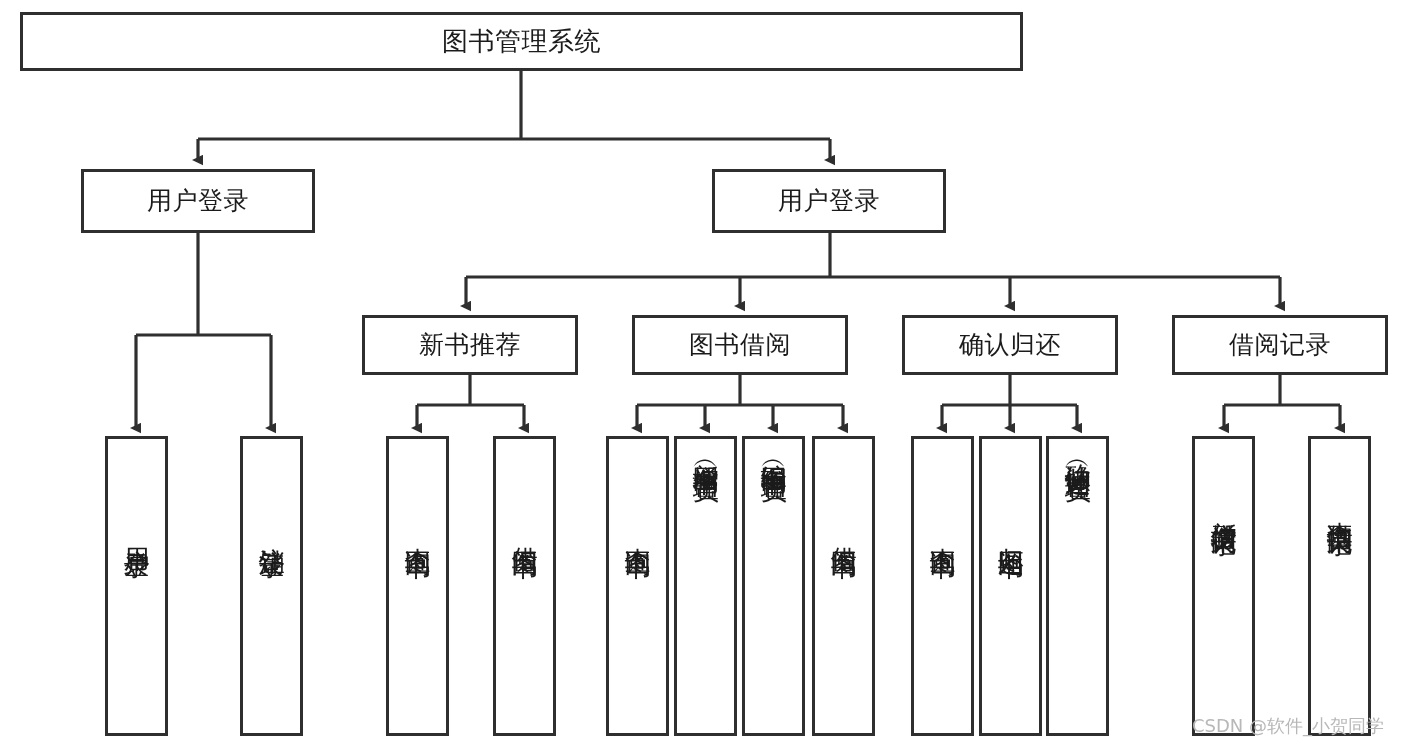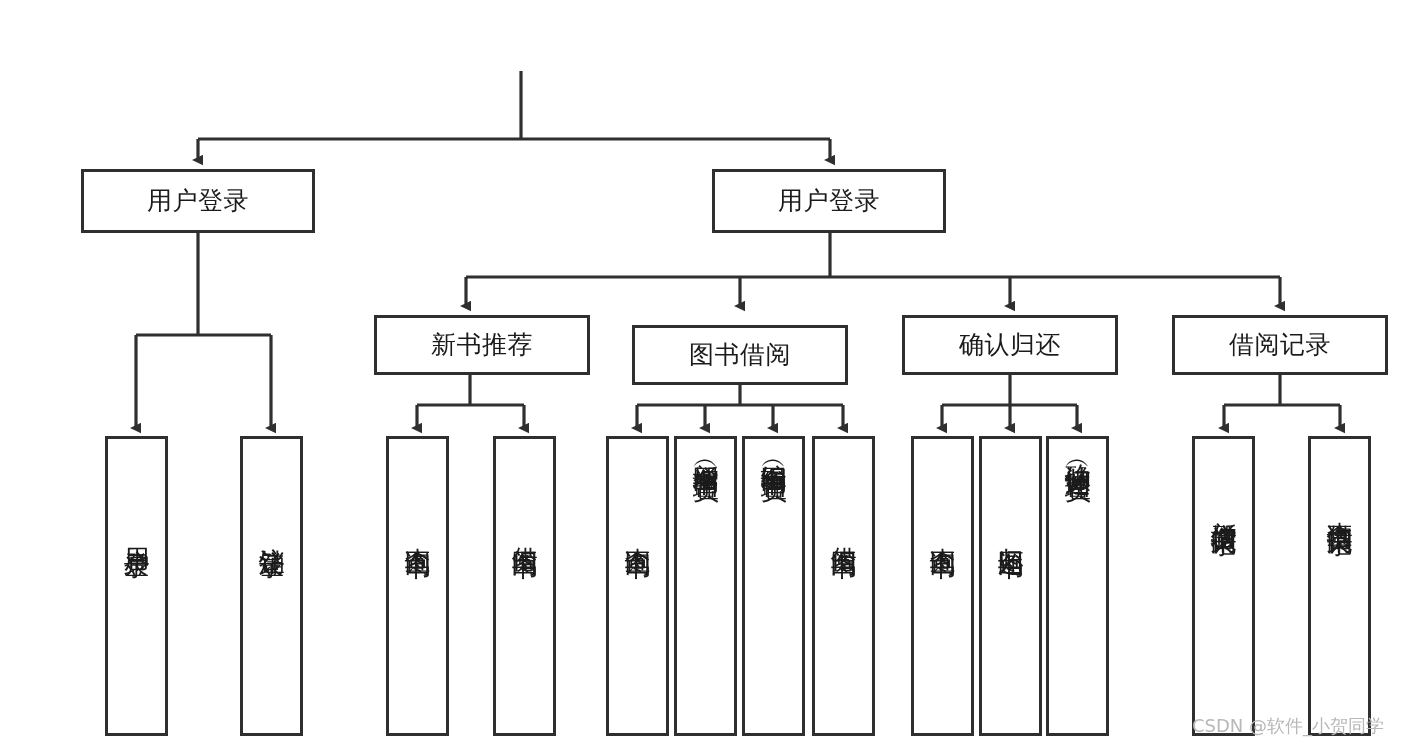--- a/index.html
+++ b/index.html
@@ -121,32 +121,35 @@
       <path d="M1010,405 L1010,428" marker-end="url(#arrow)"></path>
       <path d="M1077,405 L1077,428" marker-end="url(#arrow)"></path>
 
       <path d="M1280,375 L1280,405"></path>
       <path d="M1224,405 L1340,405"></path>
       <path d="M1224,405 L1224,428" marker-end="url(#arrow)"></path>
       <path d="M1340,405 L1340,428" marker-end="url(#arrow)"></path>
     </g>
   </svg>
 
+  <div class="node h root" style="left:20px; top:12px; width:1003px; height:59px;">
+    <span class="label">图书管理系统</span>
+  </div>
 
   <div class="node h" style="left:81px; top:169px; width:234px; height:64px;">
     <span class="label">用户登录</span>
   </div>
   <div class="node h" style="left:712px; top:169px; width:234px; height:64px;">
     <span class="label">用户登录</span>
   </div>
 
-  <div class="node h" style="left:374px; top:315px; width:216px; height:60px;">
+  <div class="node h" style="left:362px; top:315px; width:216px; height:60px;">
     <span class="label">新书推荐</span>
   </div>
-  <div class="node h" style="left:632px; top:325px; width:216px; height:60px;">
+  <div class="node h" style="left:632px; top:315px; width:216px; height:60px;">
     <span class="label">图书借阅</span>
   </div>
   <div class="node h" style="left:902px; top:315px; width:216px; height:60px;">
     <span class="label">确认归还</span>
   </div>
   <div class="node h" style="left:1172px; top:315px; width:216px; height:60px;">
     <span class="label">借阅记录</span>
   </div>
 
   <div class="node v midlow" style="left:105px; top:436px; width:63px; height:300px;">

